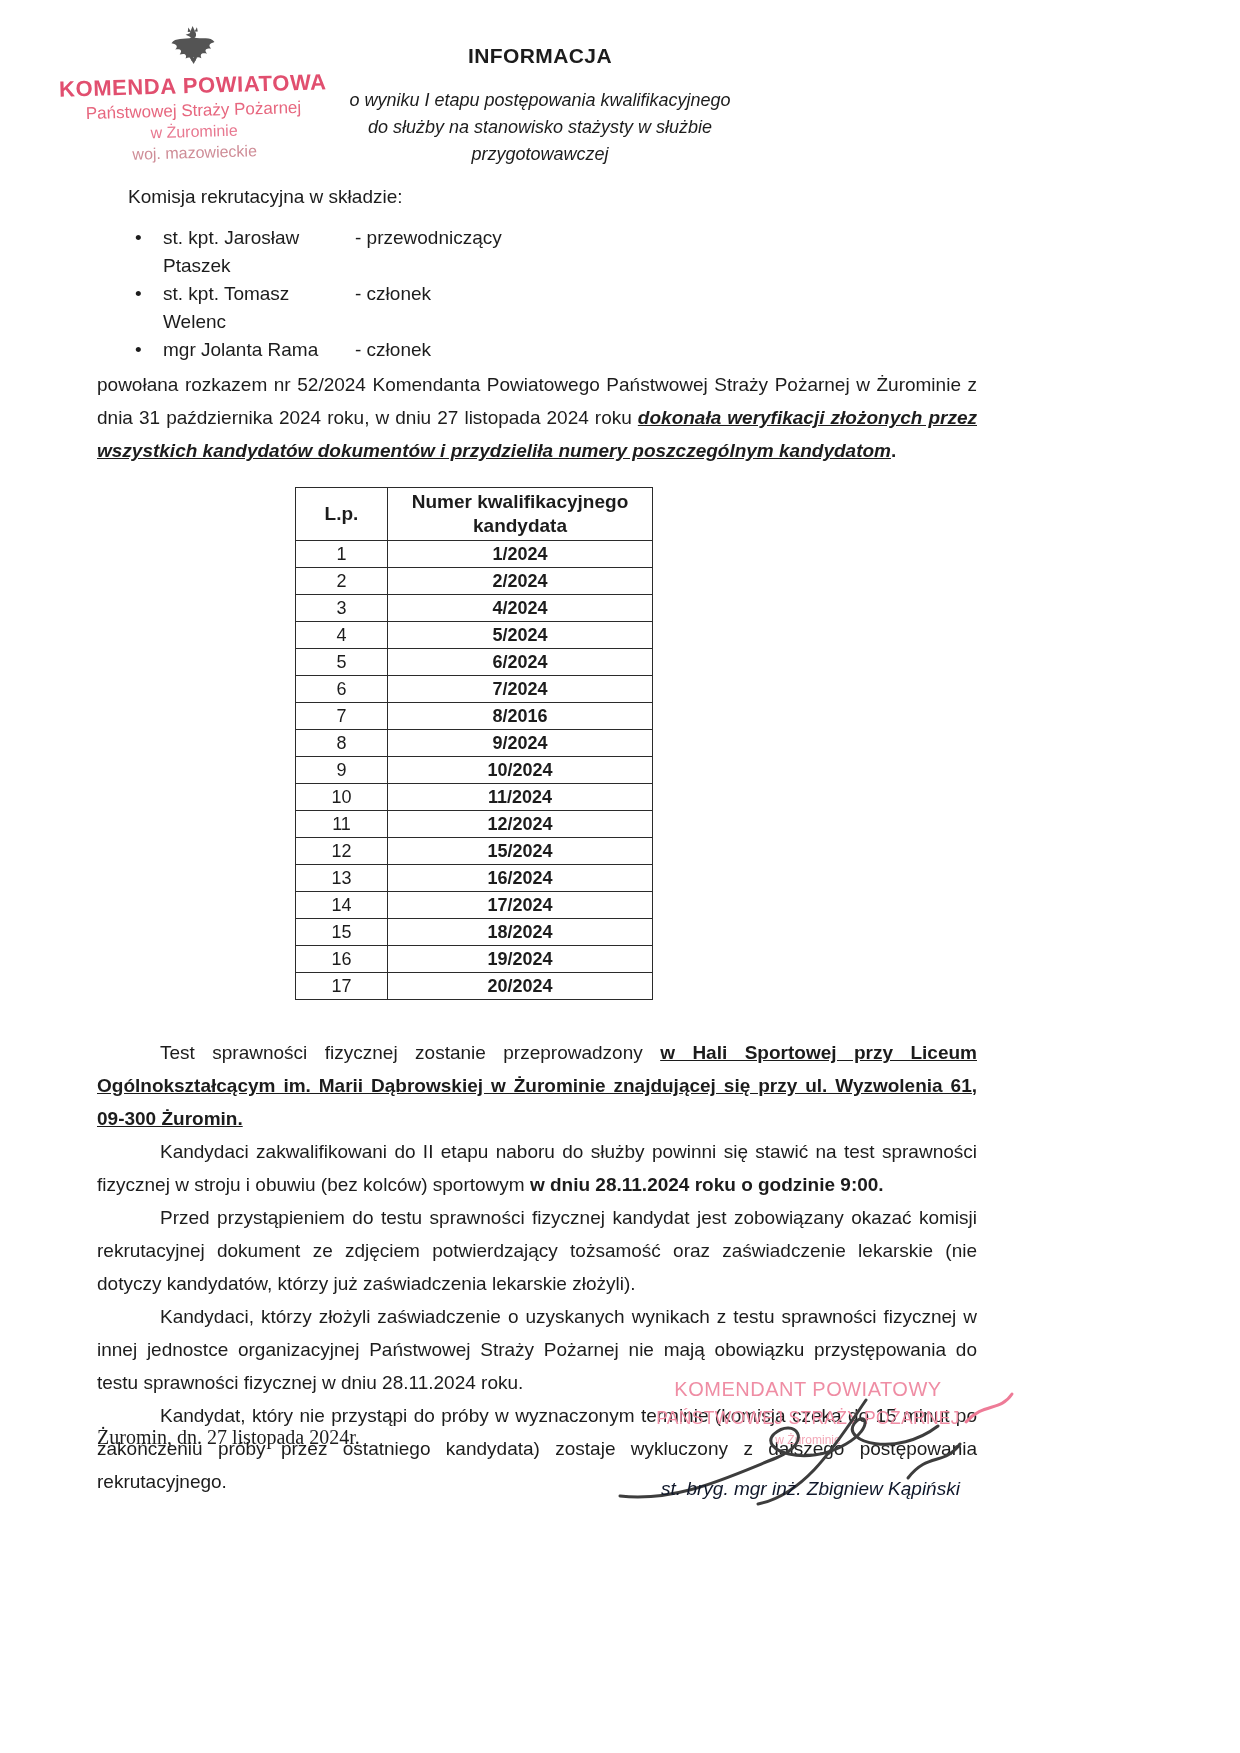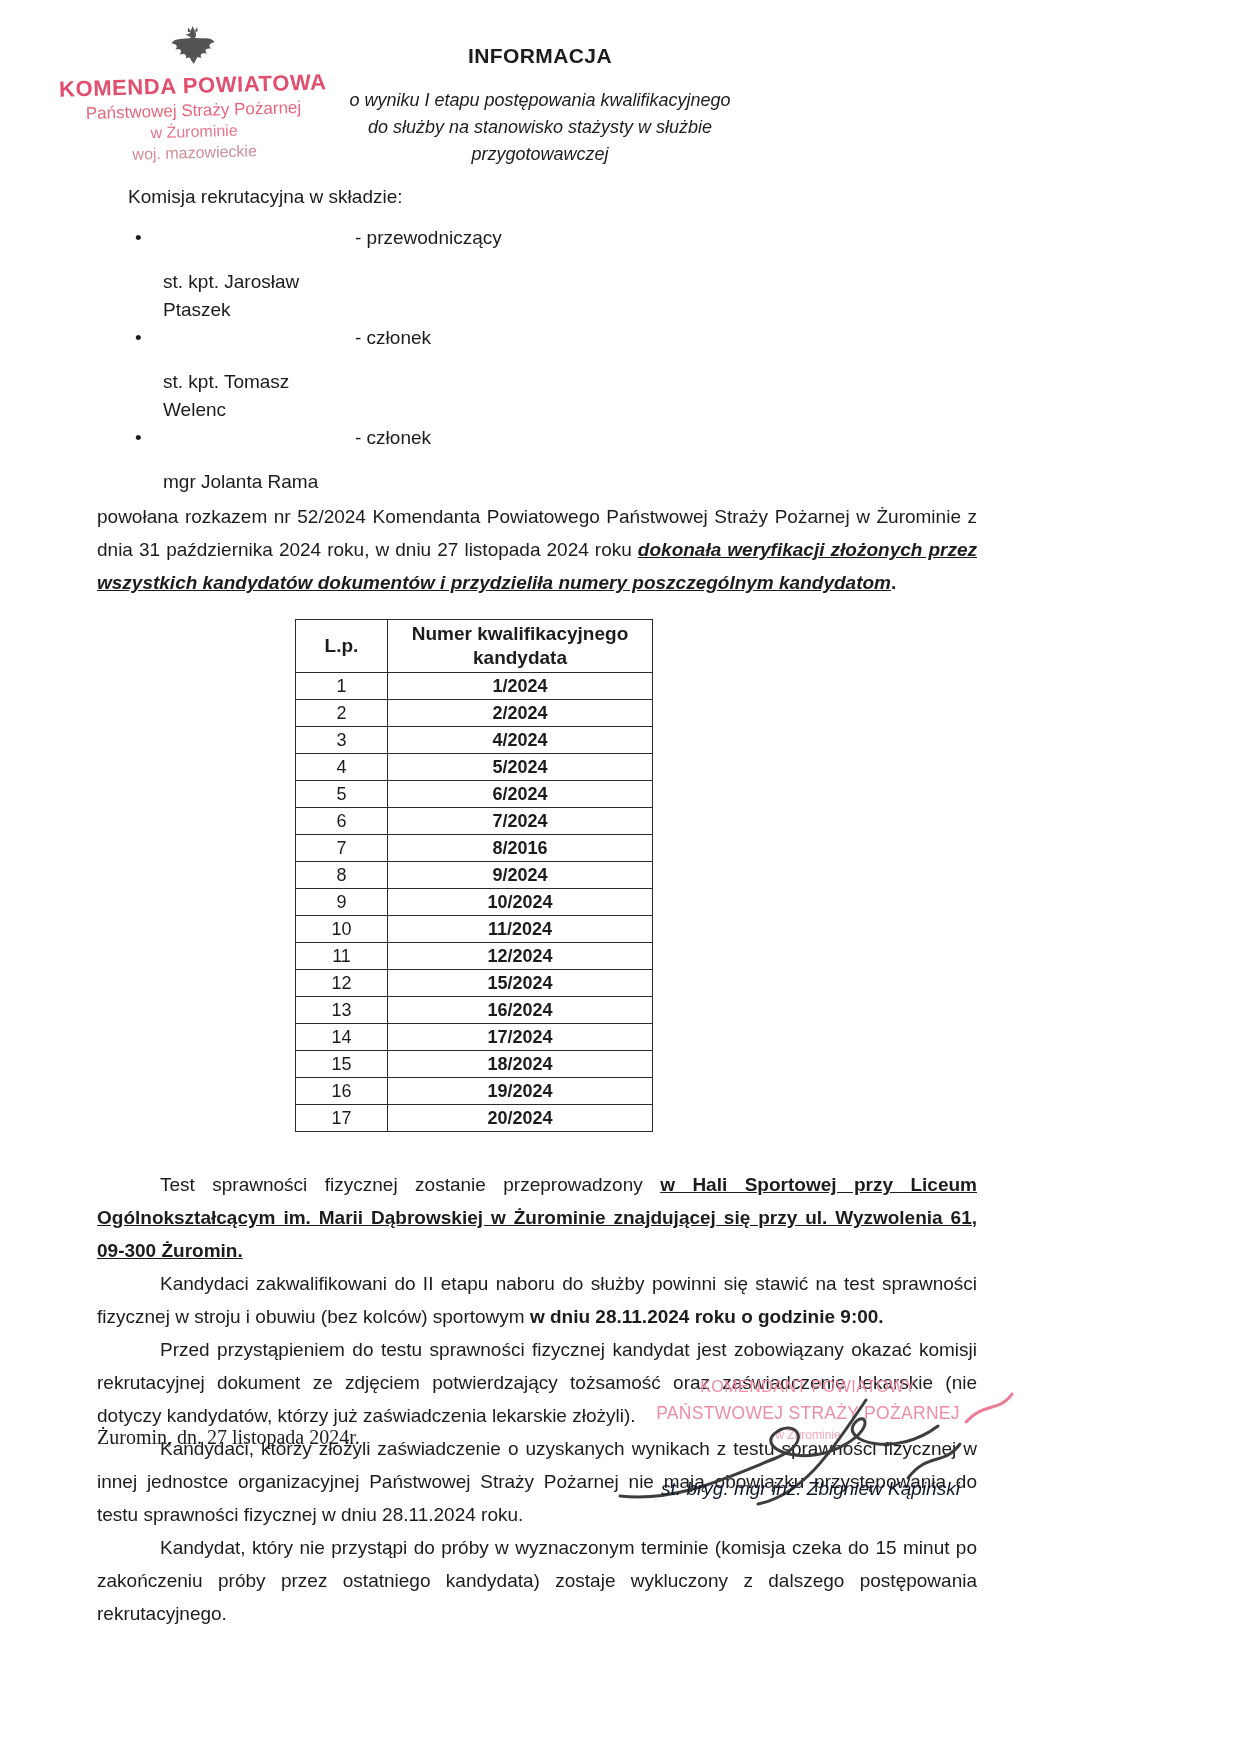--- a/index.html
+++ b/index.html
@@ -24,21 +24,21 @@
   .title-block { position:absolute; left:315px; top:44px; width:450px; text-align:center; }
   .doc-title { font-size:21px; font-weight:700; letter-spacing:0.4px; }
   .doc-subtitle { margin-top:19px; font-style:italic; font-size:18px; line-height:27px; }
 
   
   .content { position:absolute; left:97px; top:180px; width:880px; font-size:19px; }
   .intro { margin:0 0 11px 31px; line-height:33px; }
   .members { margin-left:38px; }
   .member { display:flex; line-height:28px; }
   .member::before { content:"\2022"; width:28px; }
-  .mname { width:192px;margin-top:44px; }
+  .mname { width:192px; }
   .para { margin:0; line-height:33px; text-align:justify; }
   .mt4 { margin-top:4px; }
   .heading { font-weight:700; margin:14px 0 0 0; line-height:33px; }
 
   
   table.cand { border-collapse:collapse; margin:20px 0 0 198px; }
   .cand th, .cand td { border:1px solid #2b2b2b; text-align:center; vertical-align:middle; }
   .cand th { font-size:19px; font-weight:700; line-height:24px; padding:2px 8px; }
   .cand th:first-child { width:92px; }
   .cand th:last-child { width:265px; }
@@ -47,21 +47,21 @@
 
   .after-table { margin-top:36px; }
   .indent { text-indent:63px; }
 
   
   .date-place {
     position:absolute; left:97px; top:1426px;
     font-family:"Liberation Serif", serif; font-weight:400; font-size:20px;
   }
   .stamp-bottom { position:absolute; left:652px; top:1378px; width:312px; text-align:center; color:#ef8da4; }
-  .sb1 { font-size:16px; letter-spacing:0.5px; }
+  .sb1 { font-size:20px; letter-spacing:0.5px; }
   .sb2 { font-size:17.5px; margin-top:7px; letter-spacing:0.3px; }
   .sb3 { font-size:12px; margin-top:4px; color:#f3a8b8; }
   .signature-svg { position:absolute; left:608px; top:1382px; width:420px; height:130px; }
   .signer {
     position:absolute; left:638px; top:1478px; width:345px; text-align:center;
     color:#0f172a; font-style:italic; font-size:19px;
   }
 </style>
 </head>
 <body>

